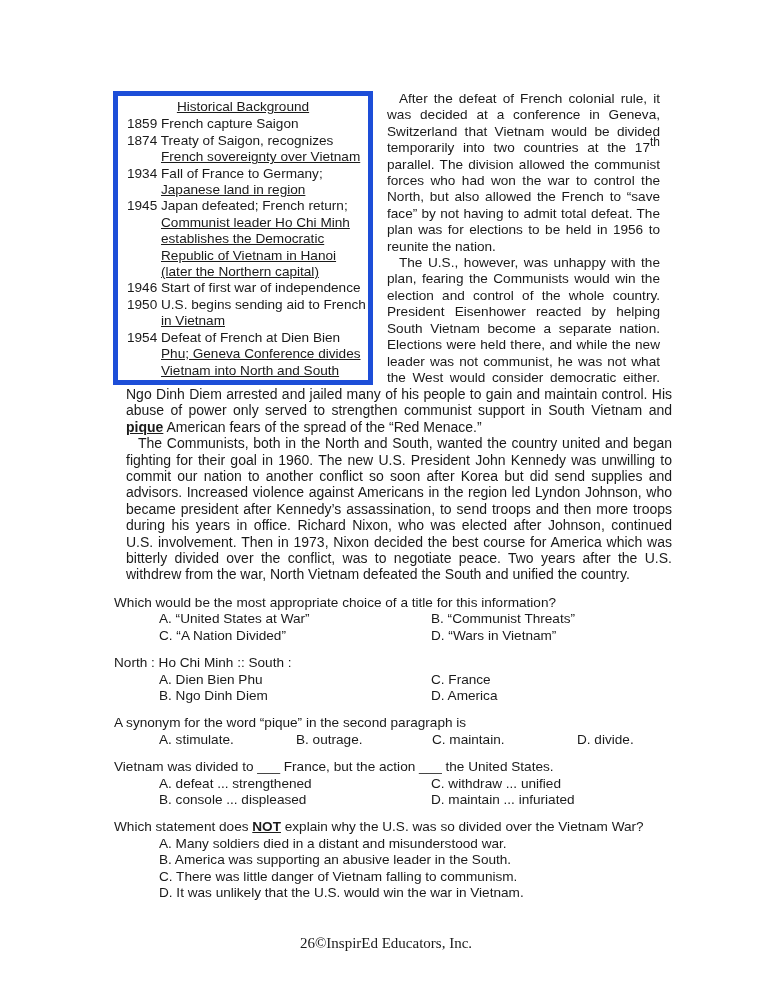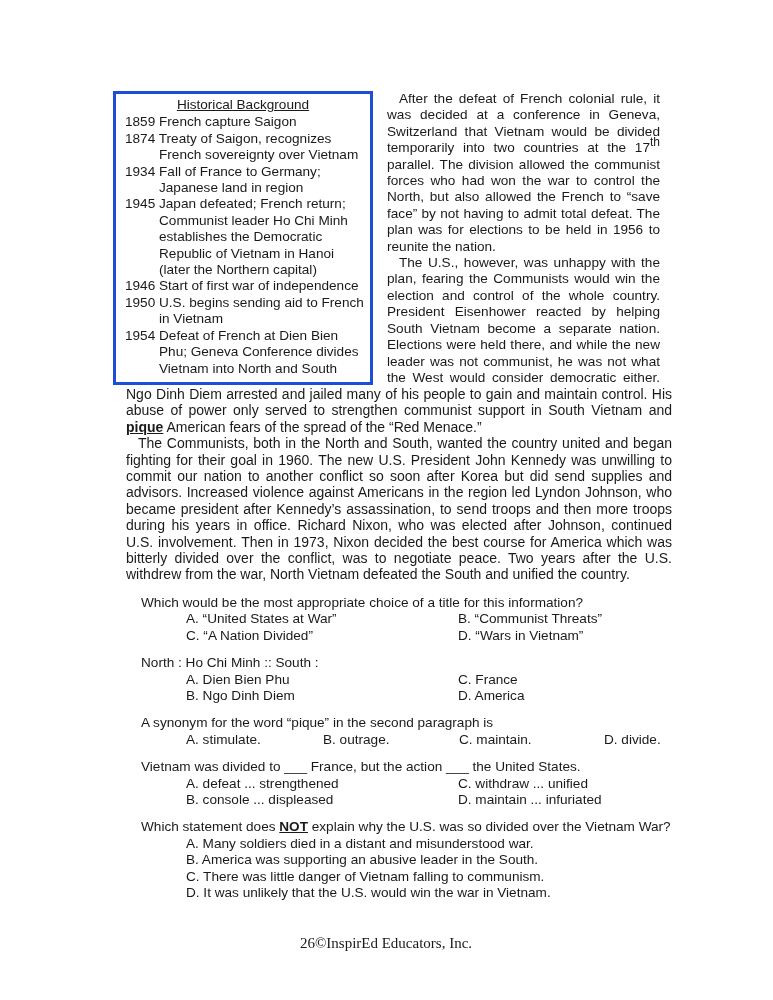--- a/index.html
+++ b/index.html
@@ -1,35 +1,35 @@
 <!DOCTYPE html>
 <html><head>
 <meta charset="utf-8">
 <style>
   html, body { margin: 0; padding: 0; background: #ffffff; }
   body { width: 773px; height: 1000px; position: relative; overflow: hidden; color: #1a1a1a;
          font-family: "Liberation Sans", sans-serif; }
   .page { position: absolute; left: 0; top: 0; width: 773px; height: 1000px; }
   .sidebox { position: absolute; left: 113px; top: 91px; width: 260px; height: 294px;
-             border: 3px solid #1d4ed8; box-sizing: border-box; padding: 3px 0 0 9px;
+             border: 5px solid #1d4ed8; box-sizing: border-box; padding: 3px 0 0 9px;
              font-size: 13.6px; line-height: 16.4px; background: #fff; }
   .sidebox-title { text-align: center; text-decoration: underline; margin-bottom: 1px; padding-right: 9px; }
   .tl-entry { }
   .tl-line { white-space: nowrap; }
-  .tl-cont { padding-left: 34px; white-space: nowrap; }
+  .tl-cont { padding-left: 34px; white-space: nowrap; text-decoration: underline; }
   .rightcol { position: absolute; left: 387px; top: 91px; width: 273px; font-size: 13.6px;
               line-height: 16.4px; text-align: justify; }
   .rightcol p { margin: 0; text-indent: 12px; }
   .fullwidth { position: absolute; left: 114px; top: 386px; width: 546px; font-size: 14px;
                line-height: 16.4px; text-align: justify; margin-left: 12px; }
   .fullwidth p { margin: 0; }
   .indent { text-indent: 12px; }
   .pique { font-weight: bold; text-decoration: underline; }
   sup { font-size: 12px; line-height: 0; }
-  .questions { position: absolute; left: 114px; top: 595px; width: 560px; font-size: 13.6px; line-height: 16.4px; margin-left: 27px; }
+  .questions { position: absolute; left: 114px; top: 595px; width: 560px; font-size: 13.6px; line-height: 16.4px; }
   .q { margin-bottom: 11px; }
   .q-stem { }
   .opts2 { display: grid; grid-template-columns: 272px 200px; padding-left: 45px; }
   .opts4 { display: grid; grid-template-columns: 137px 136px 145px 100px; padding-left: 45px; }
   .opts1 { padding-left: 45px; }
   .opt { white-space: nowrap; }
   .not { font-weight: bold; text-decoration: underline; }
   .footer { position: absolute; left: 112px; top: 935px; width: 548px; font-family: "Liberation Serif", serif;
             font-size: 15px; display: flex; justify-content: center; }
 </style>

